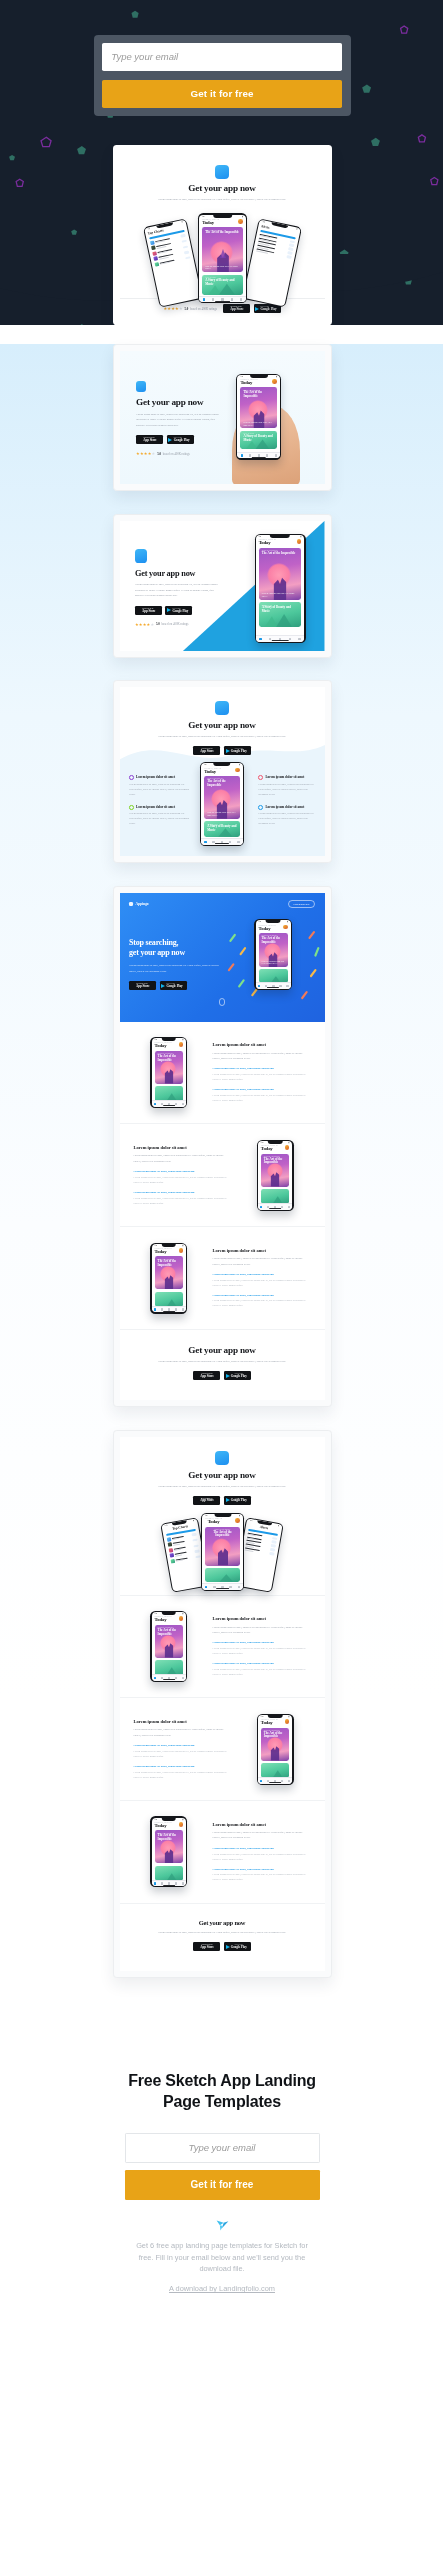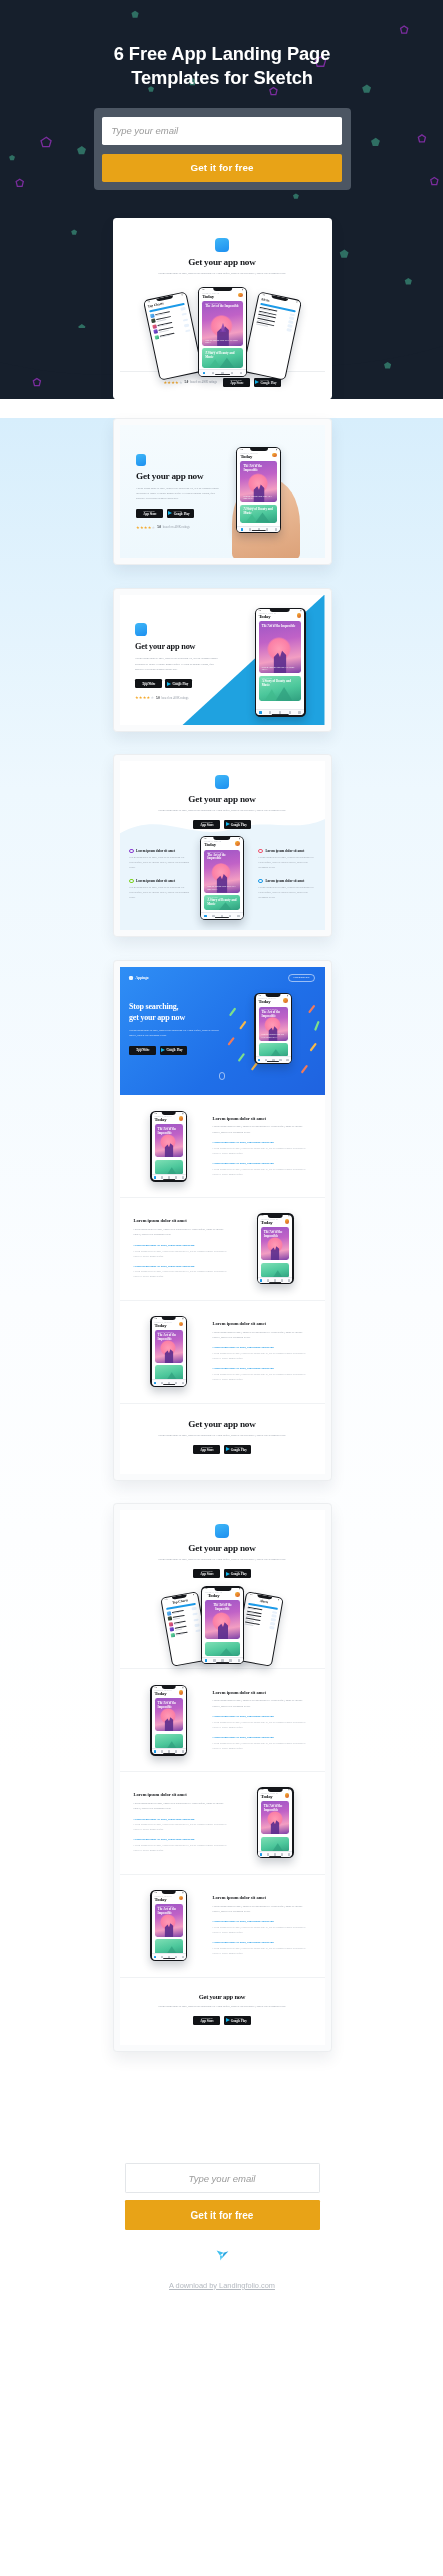--- a/index.html
+++ b/index.html
@@ -267,21 +267,21 @@
   .feat-dot { width: 4.7px; height: 4.7px; border-radius: 50%; border: 0.9px solid #000; }
   .feat p { font-size: 2.5px; line-height: 2.0; color: #9aa1ab; margin-top: 1.8px; }
   .c4-col.r { text-align: left; padding-left: 4.7px; }
 
   
   .c5-hero { background: linear-gradient(135deg,#2f8ef5 0%, #1f6fe8 60%, #1f63e0 100%); padding: 7px 9.5px 15.4px; position: relative; overflow: hidden; }
   .c5-nav { display: flex; align-items: center; justify-content: space-between; }
   .c5-brand { display: flex; align-items: center; gap: 2.4px; color: #fff; font-size: 3.6px; font-weight: 700; }
   .c5-brand .sq { width: 4.1px; height: 4.1px; border-radius: 1.2px; background: rgba(255,255,255,.9); }
   .c5-dl { font-size: 2.7px; color: #fff; border: 0.5px solid rgba(255,255,255,.55); border-radius: 5.3px; padding: 1.8px 4.7px; }
-  .c5-row { display: flex; gap: 6px; margin-top: 10.7px; align-items: center; }
+  .c5-row { display: flex; gap: 6px; margin-top: 10.7px; align-items: flex-end; }
   .c5-col { width: 52%; }
   .c5-h { color: #fff; font-size: 8px; font-weight: 700; line-height: 1.32; letter-spacing: -0.2px; }
   .c5-p { color: rgba(255,255,255,.82); font-size: 2.6px; line-height: 2.1; margin-top: 4.7px; }
   .c5-ph { flex: 1; display: flex; justify-content: center; position: relative; }
   .c5-scroll { width: 5.3px; height: 7.7px; border-radius: 3px; border: 0.5px solid rgba(255,255,255,.55); margin: 8.3px auto 0; }
   .c5-sec { padding: 15.4px 14px; display: flex; gap: 8.3px; align-items: center; border-bottom: 0.6px solid #f0f2f4; }
   .c5-sec:last-of-type { border-bottom: 0; }
   .c5-txt { flex: 1; }
   .c5-txt .hh { font-size: 4.5px; font-weight: 700; color: #14161a; }
   .c5-txt .pp { font-size: 2.6px; line-height: 2.05; color: #9aa1ab; margin-top: 3.6px; }
@@ -343,21 +343,20 @@
       <polygon points="713,228 719,232 717,240 709,240 707,232"></polygon>
       <polygon points="33,303 39,307 37,315 29,315 27,307"></polygon>
       <polygon points="734,300 740,304 738,312 730,312 728,304"></polygon>
       <polygon points="592,580 598,584 596,592 588,592 586,584"></polygon>
       <polygon points="62,640 68,644 66,652 58,652 56,644"></polygon>
     </g>
   </svg>
 
   <div class="hero-inner">
 
-    <h1 class="hero-title">6 Free App Landing Page Templates for Sketch</h1>
 
     <form class="form-card">
       <input class="email-input" type="text" placeholder="Type your email" style="">
       <button class="cta-btn">Get it for free</button>
     </form>
 
     <div class="hero-spacer"></div>
   </div>
 
   <div class="hero-bottom-wrap">
@@ -1468,29 +1467,31 @@
               </span>
             </a>
         </div>
       </div>
     </div>
   </div>
 
 </section>
 
 <section class="footer-cta">
+  <h2 class="fc-title">Free Sketch App Landing Page Templates</h2>
   <form class="fc-form">
     <input class="fc-input" type="text" placeholder="Type your email" style="">
     <button class="fc-btn">Get it for free</button>
   </form>
 </section>
 
 <footer class="footer">
   <div class="mark">
     <svg width="13" height="11.2" viewBox="0 0 22 19">
       <path d="M1 1 L13 4.5 L6.5 9 Z" fill="#3fc0f0"></path>
       <path d="M13 4.5 L21 2 L10 14 Z" fill="#2aa4df"></path>
       <path d="M6.5 9 L12 10 L7.5 18 Z" fill="#56cbf5"></path>
     </svg>
   </div>
+  <p class="note">Get 6 free app landing page templates for Sketch for free. Fill in your email below and we'll send you the download file.</p>
   <a class="link">A download by Landingfolio.com</a>
 </footer>
 
 
 </body></html>

